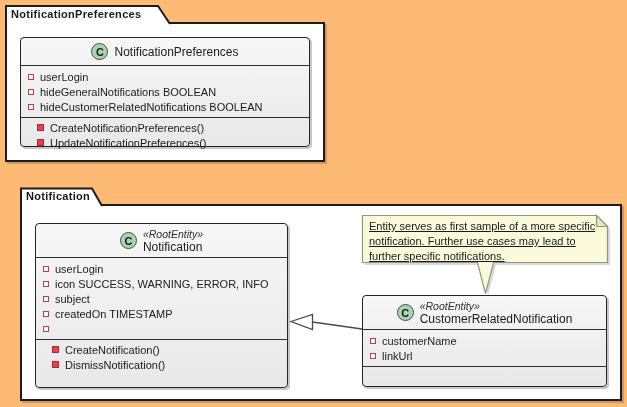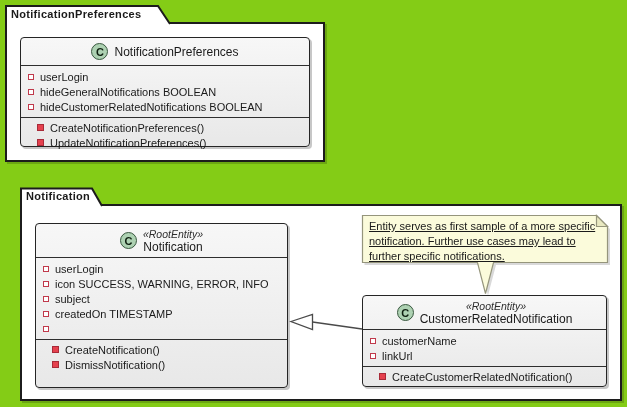--- a/index.html
+++ b/index.html
@@ -1,17 +1,17 @@
 <!DOCTYPE html>
 <html><head>
 <meta charset="utf-8">
 <style>
   html,body { margin:0; padding:0; background:#ffffff; }
   #canvas {
-    position:relative; width:627px; height:407px; background:#84cc16;
+    position:relative; width:627px; height:407px; background:#fdba74;
     font-family:"Liberation Sans", sans-serif; color:#1a1a1a; overflow:hidden;
   }
   
   .pkg {
     position:absolute; z-index:1; background:#ffffff;
     border:2px solid #1c1c1c; box-shadow:2px 2px 0 rgba(0,0,0,0.18);
     box-sizing:border-box;
   }
   .tab-label {
     position:absolute; z-index:5; font-weight:bold; font-size:11px;
@@ -20,21 +20,21 @@
   
   .cls {
     position:absolute; z-index:3; box-sizing:border-box;
     border:1.3px solid #252525; border-radius:4px;
     background:linear-gradient(180deg,#f7f7f7,#e8e8e8);
     box-shadow:2px 2px 0 rgba(0,0,0,0.22);
   }
   .cls-header { display:flex; align-items:center; justify-content:center; gap:6px; }
   .hdr1 { height:27px; }
   .hdr2 { height:33px; }
-  .hdr-stack { display:flex; flex-direction:column; align-items:center; }
+  .hdr-stack { display:flex; flex-direction:column; align-items:flex-start; }
   .circle {
     width:17px; height:17px; border-radius:50%; box-sizing:border-box;
     background:#ADD1B2; border:1.5px solid #39583f;
     font-weight:bold; font-size:11px; color:#0e1f10;
     display:flex; align-items:center; justify-content:center; flex:0 0 auto;
   }
   .stereo { font-style:italic; font-size:10.5px; line-height:12px; color:#2e2e2e; }
   .cname  { font-size:12px; line-height:14px; }
   .fields { border-top:1px solid #2e2e2e; border-bottom:1px solid #2e2e2e; padding:3px 0; }
   .methods { padding:2px 9px; }
@@ -157,23 +157,17 @@
     <div class="fields">
       <div class="row">
         <span class="sq"></span>
         <span>customerName</span>
       </div>
       <div class="row">
         <span class="sq"></span>
         <span>linkUrl</span>
       </div>
     </div>
-    <div class="methods">
-      <div class="row">
-        <span class="sqf"></span>
-        <span>CreateCustomerRelatedNotification()</span>
-      </div>
-    </div>
   </div>
 
   <div class="note-text" style="left:369px; top:219px;">Entity serves as first sample of a more specific notification. Further use cases may lead to further specific notifications.</div>
 
 </div>
 
 </body></html>

